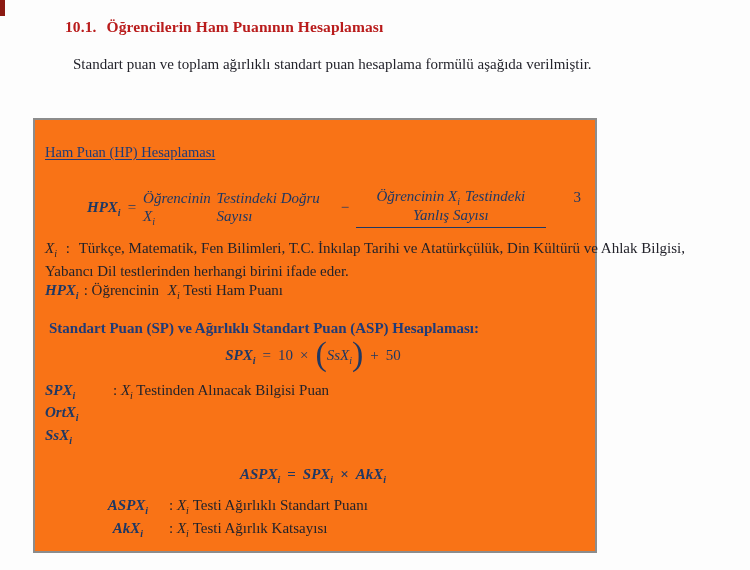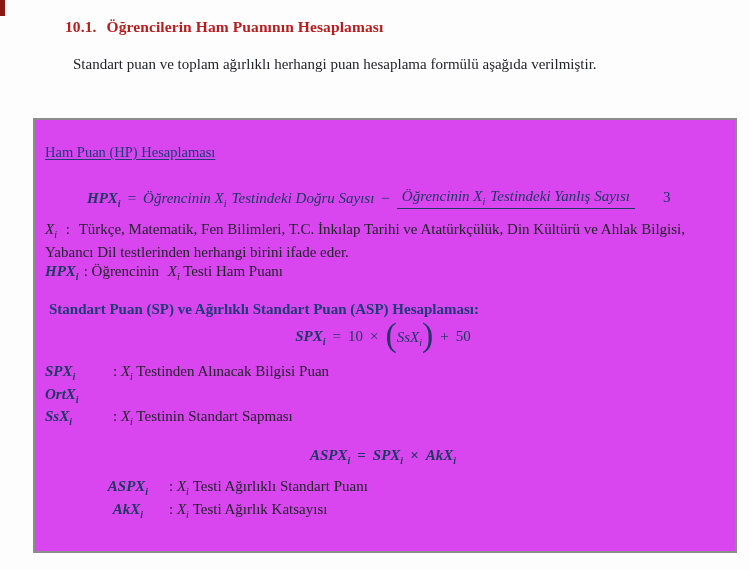--- a/index.html
+++ b/index.html
@@ -19,22 +19,22 @@
     font-size:15.5px; font-weight:bold; color:#b91c1c;
     letter-spacing:0.1px;
   }
   .section-heading .num { margin-right:10px; }
   .intro {
     position:absolute; left:73px; top:56px; margin:0;
     font-size:15px; color:#23232b;
   }
   .formula-box {
     position:absolute; left:33px; top:118px;
-    width:704px; height:435px; box-sizing:border-box;
-    border:2px solid #8c8c8c; background:#d946ef;
+    width:564px; height:435px; box-sizing:border-box;
+    border:2px solid #8c8c8c; background:#f97316;
     padding:24px 14px 0 10px;
   }
   .hp-heading {
     font-size:14.5px; color:#1f3b78;
     text-decoration:underline; text-underline-offset:2px;
   }
   
   .formula {
     display:flex; align-items:center;
     color:#1f3864; font-style:italic; font-size:15px;
@@ -79,21 +79,21 @@
 </style>
 </head>
 <body>
 
 <div class="scan-artifact"></div>
 
 <div class="section-heading">
   <span class="num">10.1.</span><span>Öğrencilerin Ham Puanının Hesaplaması</span>
 </div>
 
-<p class="intro">Standart puan ve toplam ağırlıklı herhangi puan hesaplama formülü aşağıda verilmiştir.</p>
+<p class="intro">Standart puan ve toplam ağırlıklı standart puan hesaplama formülü aşağıda verilmiştir.</p>
 
 <div class="formula-box">
 
   <div class="hp-heading">Ham Puan (HP) Hesaplaması</div>
 
   <div class="formula f1">
     <span class="b"><span>HPX</span><sub>i</sub></span>
     <span class="op">=</span>
     <span><span>Öğrencinin X</span><sub>i</sub></span>
     <span class="sp-l">Testindeki Doğru Sayısı</span>
@@ -136,21 +136,20 @@
   <div class="def-list">
     <div class="def-row">
       <span class="def-term term"><span>SPX</span><sub>i</sub></span>
       <span class="def-desc"><span>:</span> <span class="mvar"><span>X</span><sub>i</sub></span> <span>Testinden Alınacak Bilgisi Puan</span></span>
     </div>
     <div class="def-row">
       <span class="def-term term"><span>OrtX</span><sub>i</sub></span>
     </div>
     <div class="def-row">
       <span class="def-term term"><span>SsX</span><sub>i</sub></span>
-      <span class="def-desc"><span>:</span> <span class="mvar"><span>X</span><sub>i</sub></span> <span>Testinin Standart Sapması</span></span>
     </div>
   </div>
 
   <div class="formula f3">
     <span><span>ASPX</span><sub>i</sub></span>
     <span class="op">=</span>
     <span><span>SPX</span><sub>i</sub></span>
     <span class="op">×</span>
     <span><span>AkX</span><sub>i</sub></span>
   </div>

